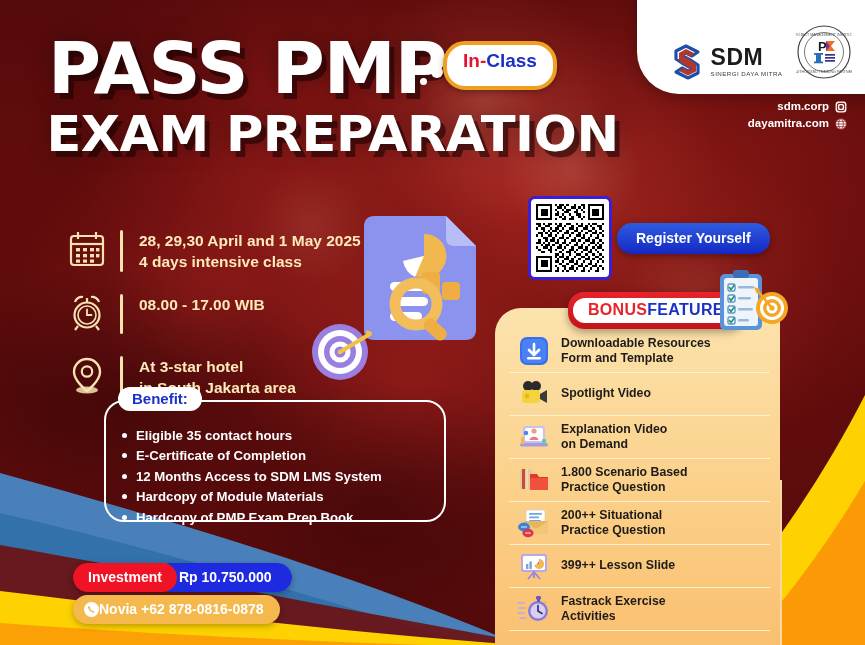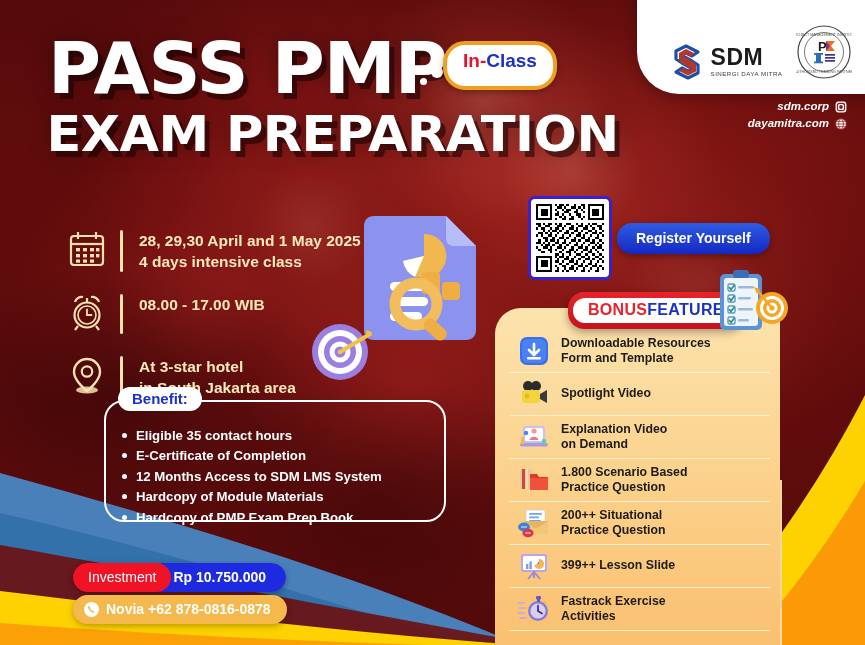--- a/index.html
+++ b/index.html
@@ -58,21 +58,21 @@
   .sdm-name{ font-size:23px; font-weight:bold; letter-spacing:.5px; color:#1b1b1b; }
   .sdm-tag{ font-size:6.2px; letter-spacing:.45px; color:#3a3a3a; margin-top:2px; }
   .pmi-seal{ width:56px; height:56px; }
 
   
   .handles{
     position:absolute; top:98px; right:18px;
     text-align:right; color:#ffffff;
     font-size:11.5px; font-weight:bold; line-height:1.5;
   }
-  .handle-row{ display:flex; align-items:center; justify-content:flex-end; gap:6px;font-style:italic; }
+  .handle-row{ display:flex; align-items:center; justify-content:flex-end; gap:6px; }
   .mini-ic{ width:12px; height:12px; display:inline-block; }
 
   
   .headline{ position:absolute; left:52px; top:36px;text-align:center; }
   .h-line1{ display:flex; align-items:flex-start; }
   .title-main{
     font-family:"DejaVu Sans", sans-serif;
     font-size:71px; font-weight:bold;
     color:#ffffff; letter-spacing:-1px; line-height:.92;
     text-shadow:5px 6px 0 rgba(20,0,0,0.55), 0 0 22px rgba(0,0,0,0.35);
@@ -147,36 +147,36 @@
 
   
   .pill-invest{
     position:absolute; left:73px; top:563px;
     display:flex; align-items:stretch;
     border-radius:16px; overflow:hidden;
     box-shadow:0 2px 6px rgba(0,0,0,0.3);
   }
   .pi-left{
     background:#f01225; color:#ffffff;
-    font-size:14px; font-weight:normal;
+    font-size:14px; font-weight:bold;
     padding:6px 15px 7px; border-radius:16px; z-index:2;
   }
   .pi-right{
     background:#1d2ae0; color:#ffffff;
     font-size:14px; font-weight:bold;
     padding:6px 20px 7px 12px;
     border-radius:0 16px 16px 0; margin-left:-10px;
     display:flex; align-items:center;
   }
   .pill-contact{
     position:absolute; left:73px; top:595px;
     background:#f5b84c; color:#ffffff;
     font-size:14px; font-weight:bold;
     padding:6px 16px 7px 11px; border-radius:16px;
-    display:flex; align-items:center; gap:7px;
+    display:flex; align-items:center; gap:0;
     box-shadow:0 2px 6px rgba(0,0,0,0.28);
   }
   .ph-ic{ width:15px; height:15px; flex:none; }
 
   
   .qr-wrap{
     position:absolute; left:528px; top:196px;
     width:84px; height:84px;
     background:#ffffff; border:3px solid #3c1fd0;
     border-radius:7px; padding:5px;

